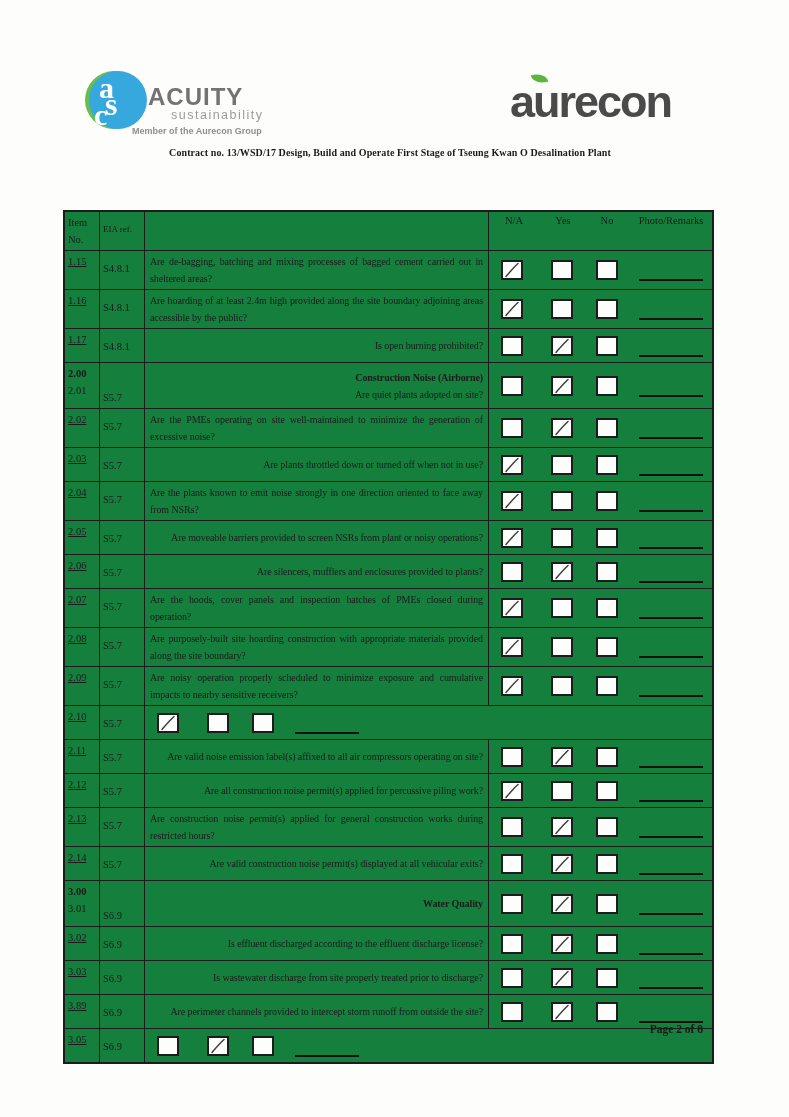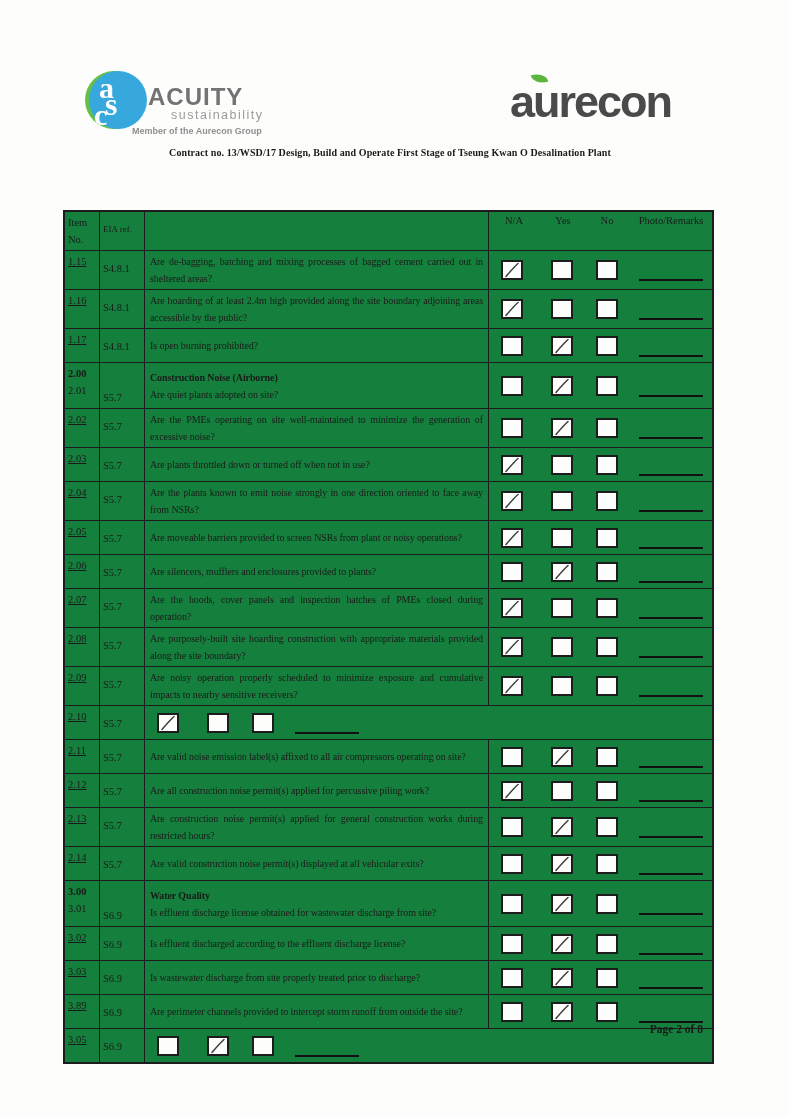--- a/index.html
+++ b/index.html
@@ -39,21 +39,21 @@
   .tbl{position:absolute;left:63px;top:167px;width:647px;border:2px solid #1c1c1c;
        display:flex;flex-direction:column;background:#15803d;margin-top:43px;}
   .trow{display:flex;border-top:1.5px solid #1c1c1c;min-height:33px;align-items:stretch;}
   .trow.thead{border-top:none;min-height:33px;}
   .c-item{width:30px;flex:0 0 30px;border-right:1.5px solid #1c1c1c;padding:2px 1px 2px 3px;
           font-size:10.5px;line-height:17px;display:flex;flex-direction:column;}
   .c-ref{width:40px;flex:0 0 40px;border-right:1.5px solid #1c1c1c;padding:9px 1px 2px 3px;
          font-size:10.5px;line-height:17px;}
   .c-q{flex:1 1 auto;border-right:1.5px solid #1c1c1c;padding:2px 5px;font-size:10px;
        letter-spacing:-0.1px;line-height:17px;display:flex;flex-direction:column;
-       justify-content:center;}
+       justify-content:center;align-items:flex-end;}
   .c-q .q-text{text-align:justify;}
   .c-q .section-title{font-weight:bold;text-align:left;}
   .c-ans{width:223px;flex:0 0 223px;position:relative;}
   .ref-low{margin-top:17px;display:inline-block;}
   .item-main{font-weight:normal;text-decoration:underline;}
   .item-bold{font-weight:bold;}
 
   
   .hdr-label{position:absolute;top:3px;font-size:10.5px;text-align:center;}
   .hdr-na{left:8px;width:34px;}
@@ -418,21 +418,20 @@
             <div class="remark-line"></div>
           </div>
         </div><div class="trow">
           <div class="c-item">
             <span class="item-bold">3.00</span>
             <span>3.01</span>
           </div>
           <div class="c-ref"><span class="ref-low">S6.9</span></div>
           <div class="c-q">
             <div class="section-title">Water Quality</div>
-            <div class="q-text">Is effluent discharge license obtained for wastewater discharge from site?</div>
           </div>
           <div class="c-ans">
             <div class="cb cb-na"></div>
             <div class="cb cb-yes">
               <svg width="22" height="20" viewBox="0 0 22 20">
                 <path d="M5 16.5 C 8 13 13 7 17 3.5" stroke="#3d3d3d" stroke-width="1.5" fill="none" stroke-linecap="round"></path>
               </svg>
             </div>
             <div class="cb cb-no"></div>
             <div class="remark-line"></div>

